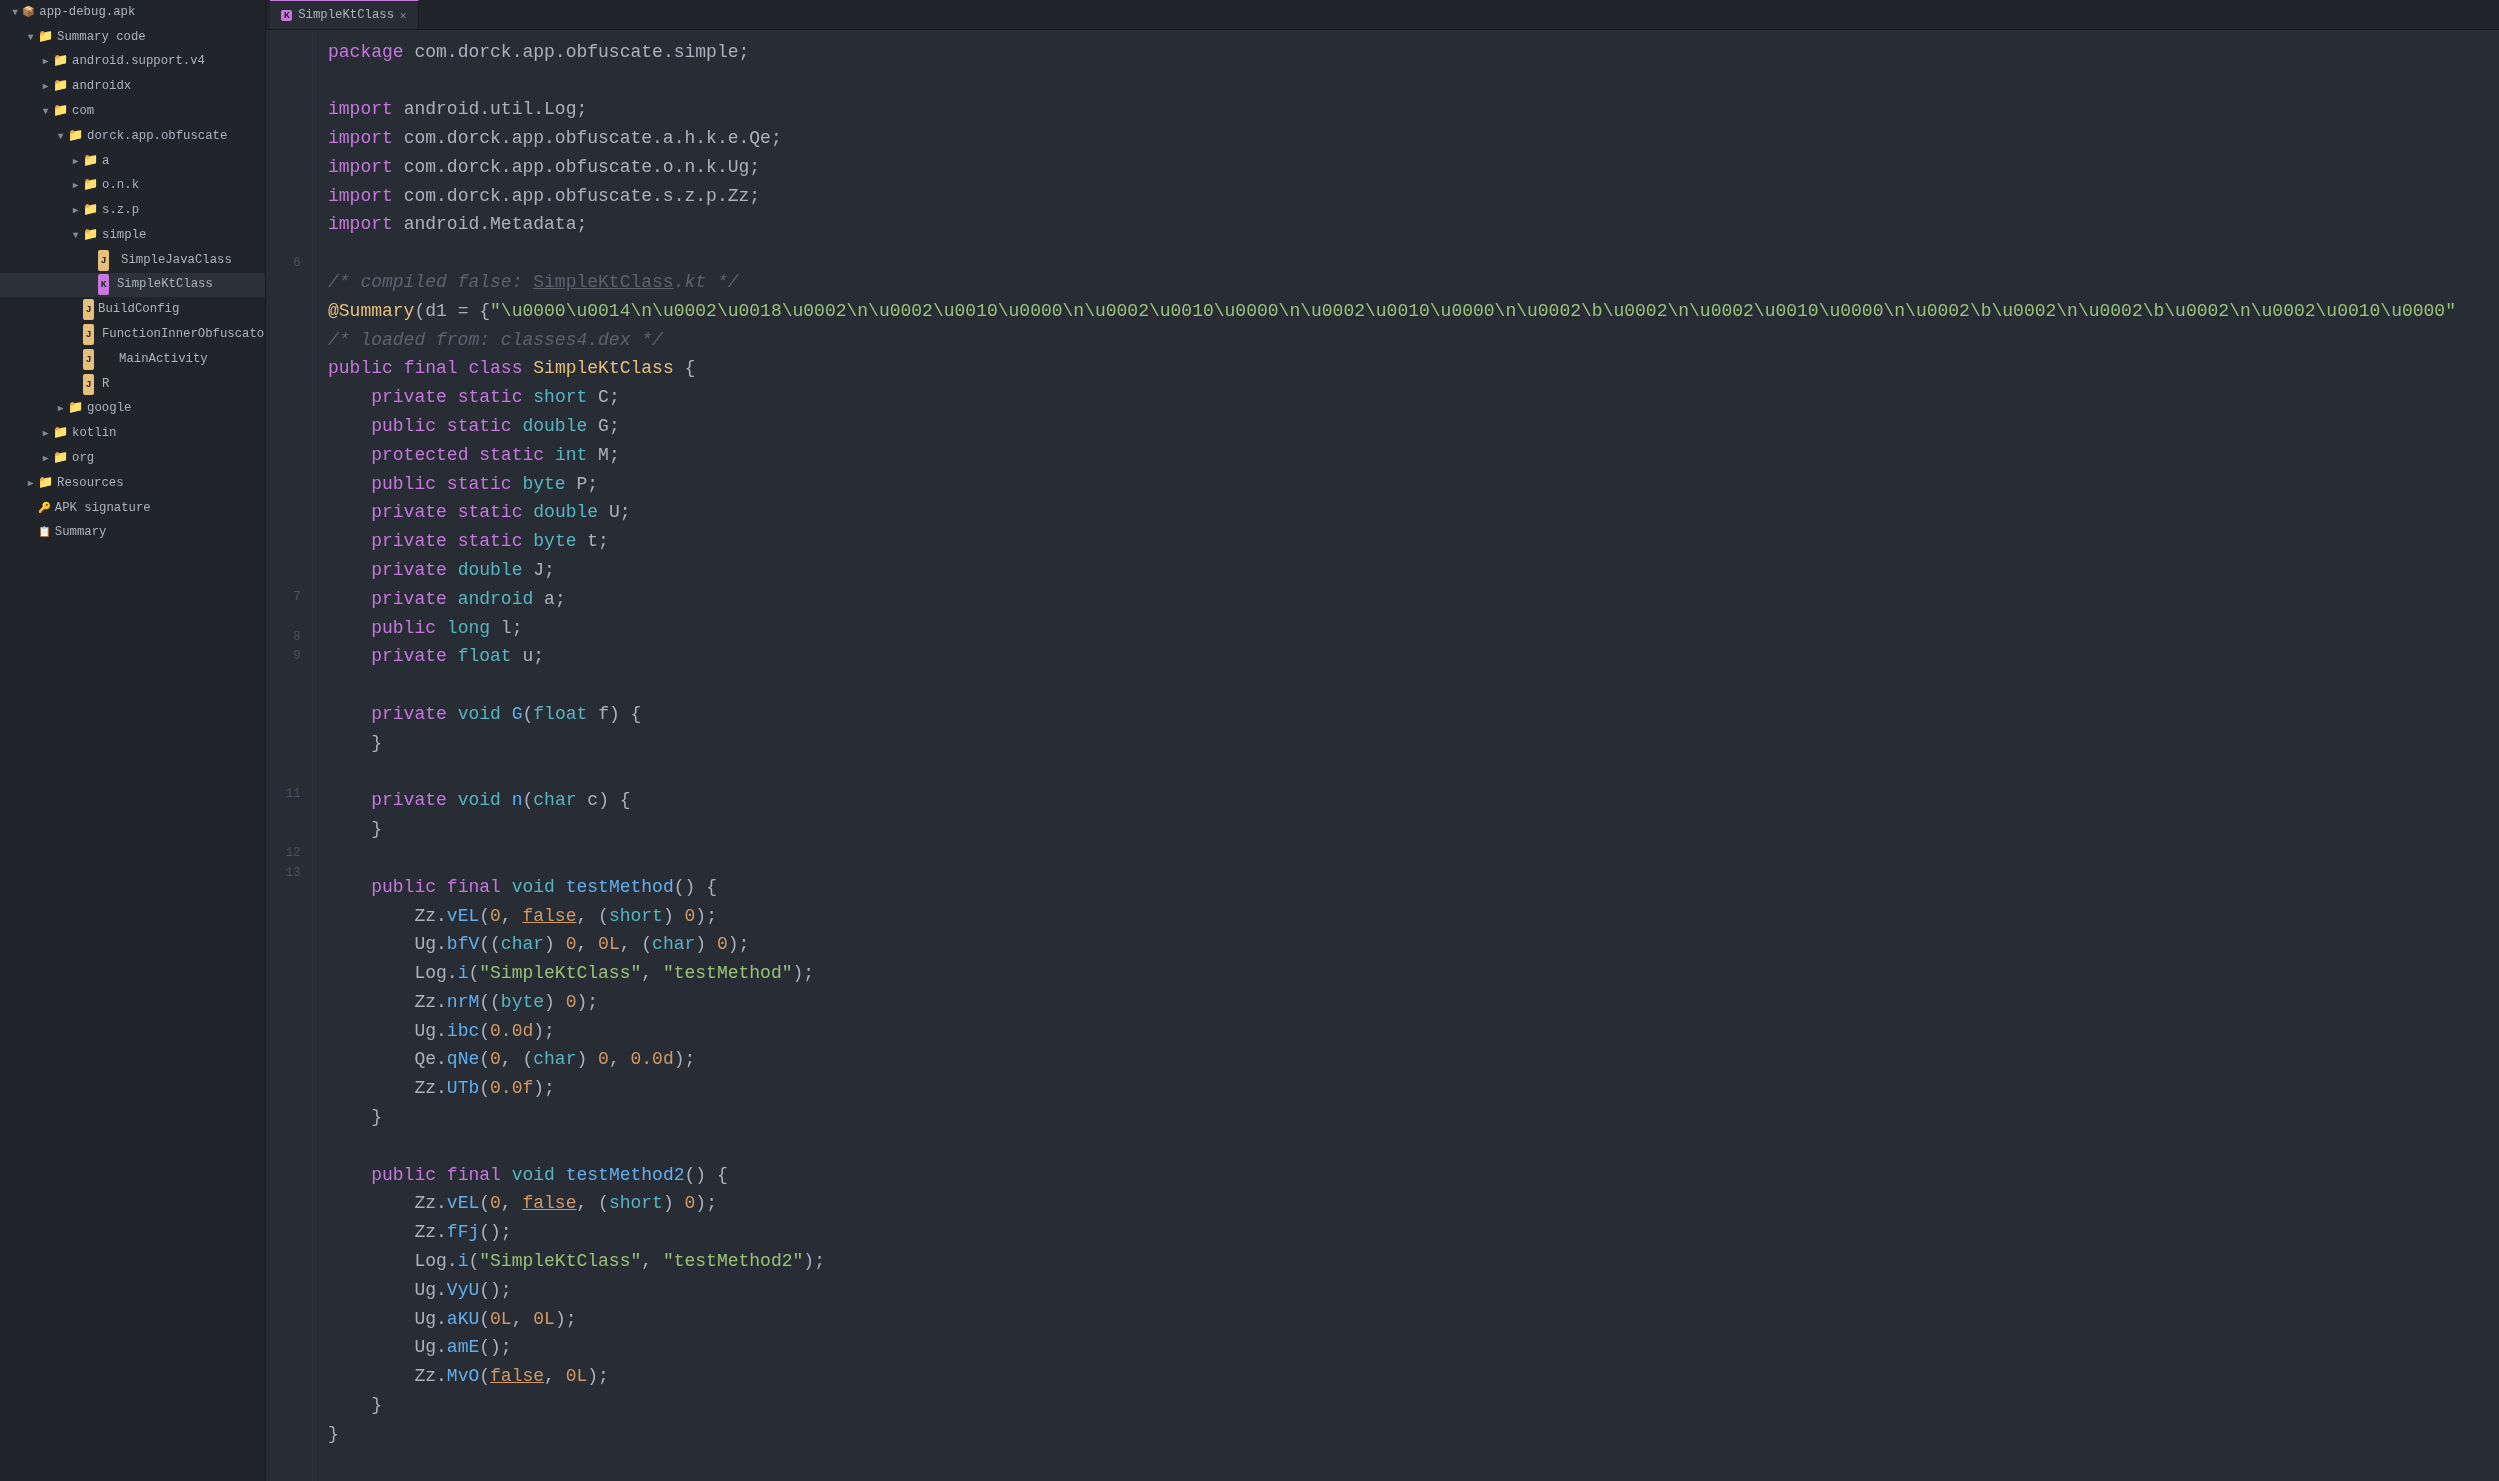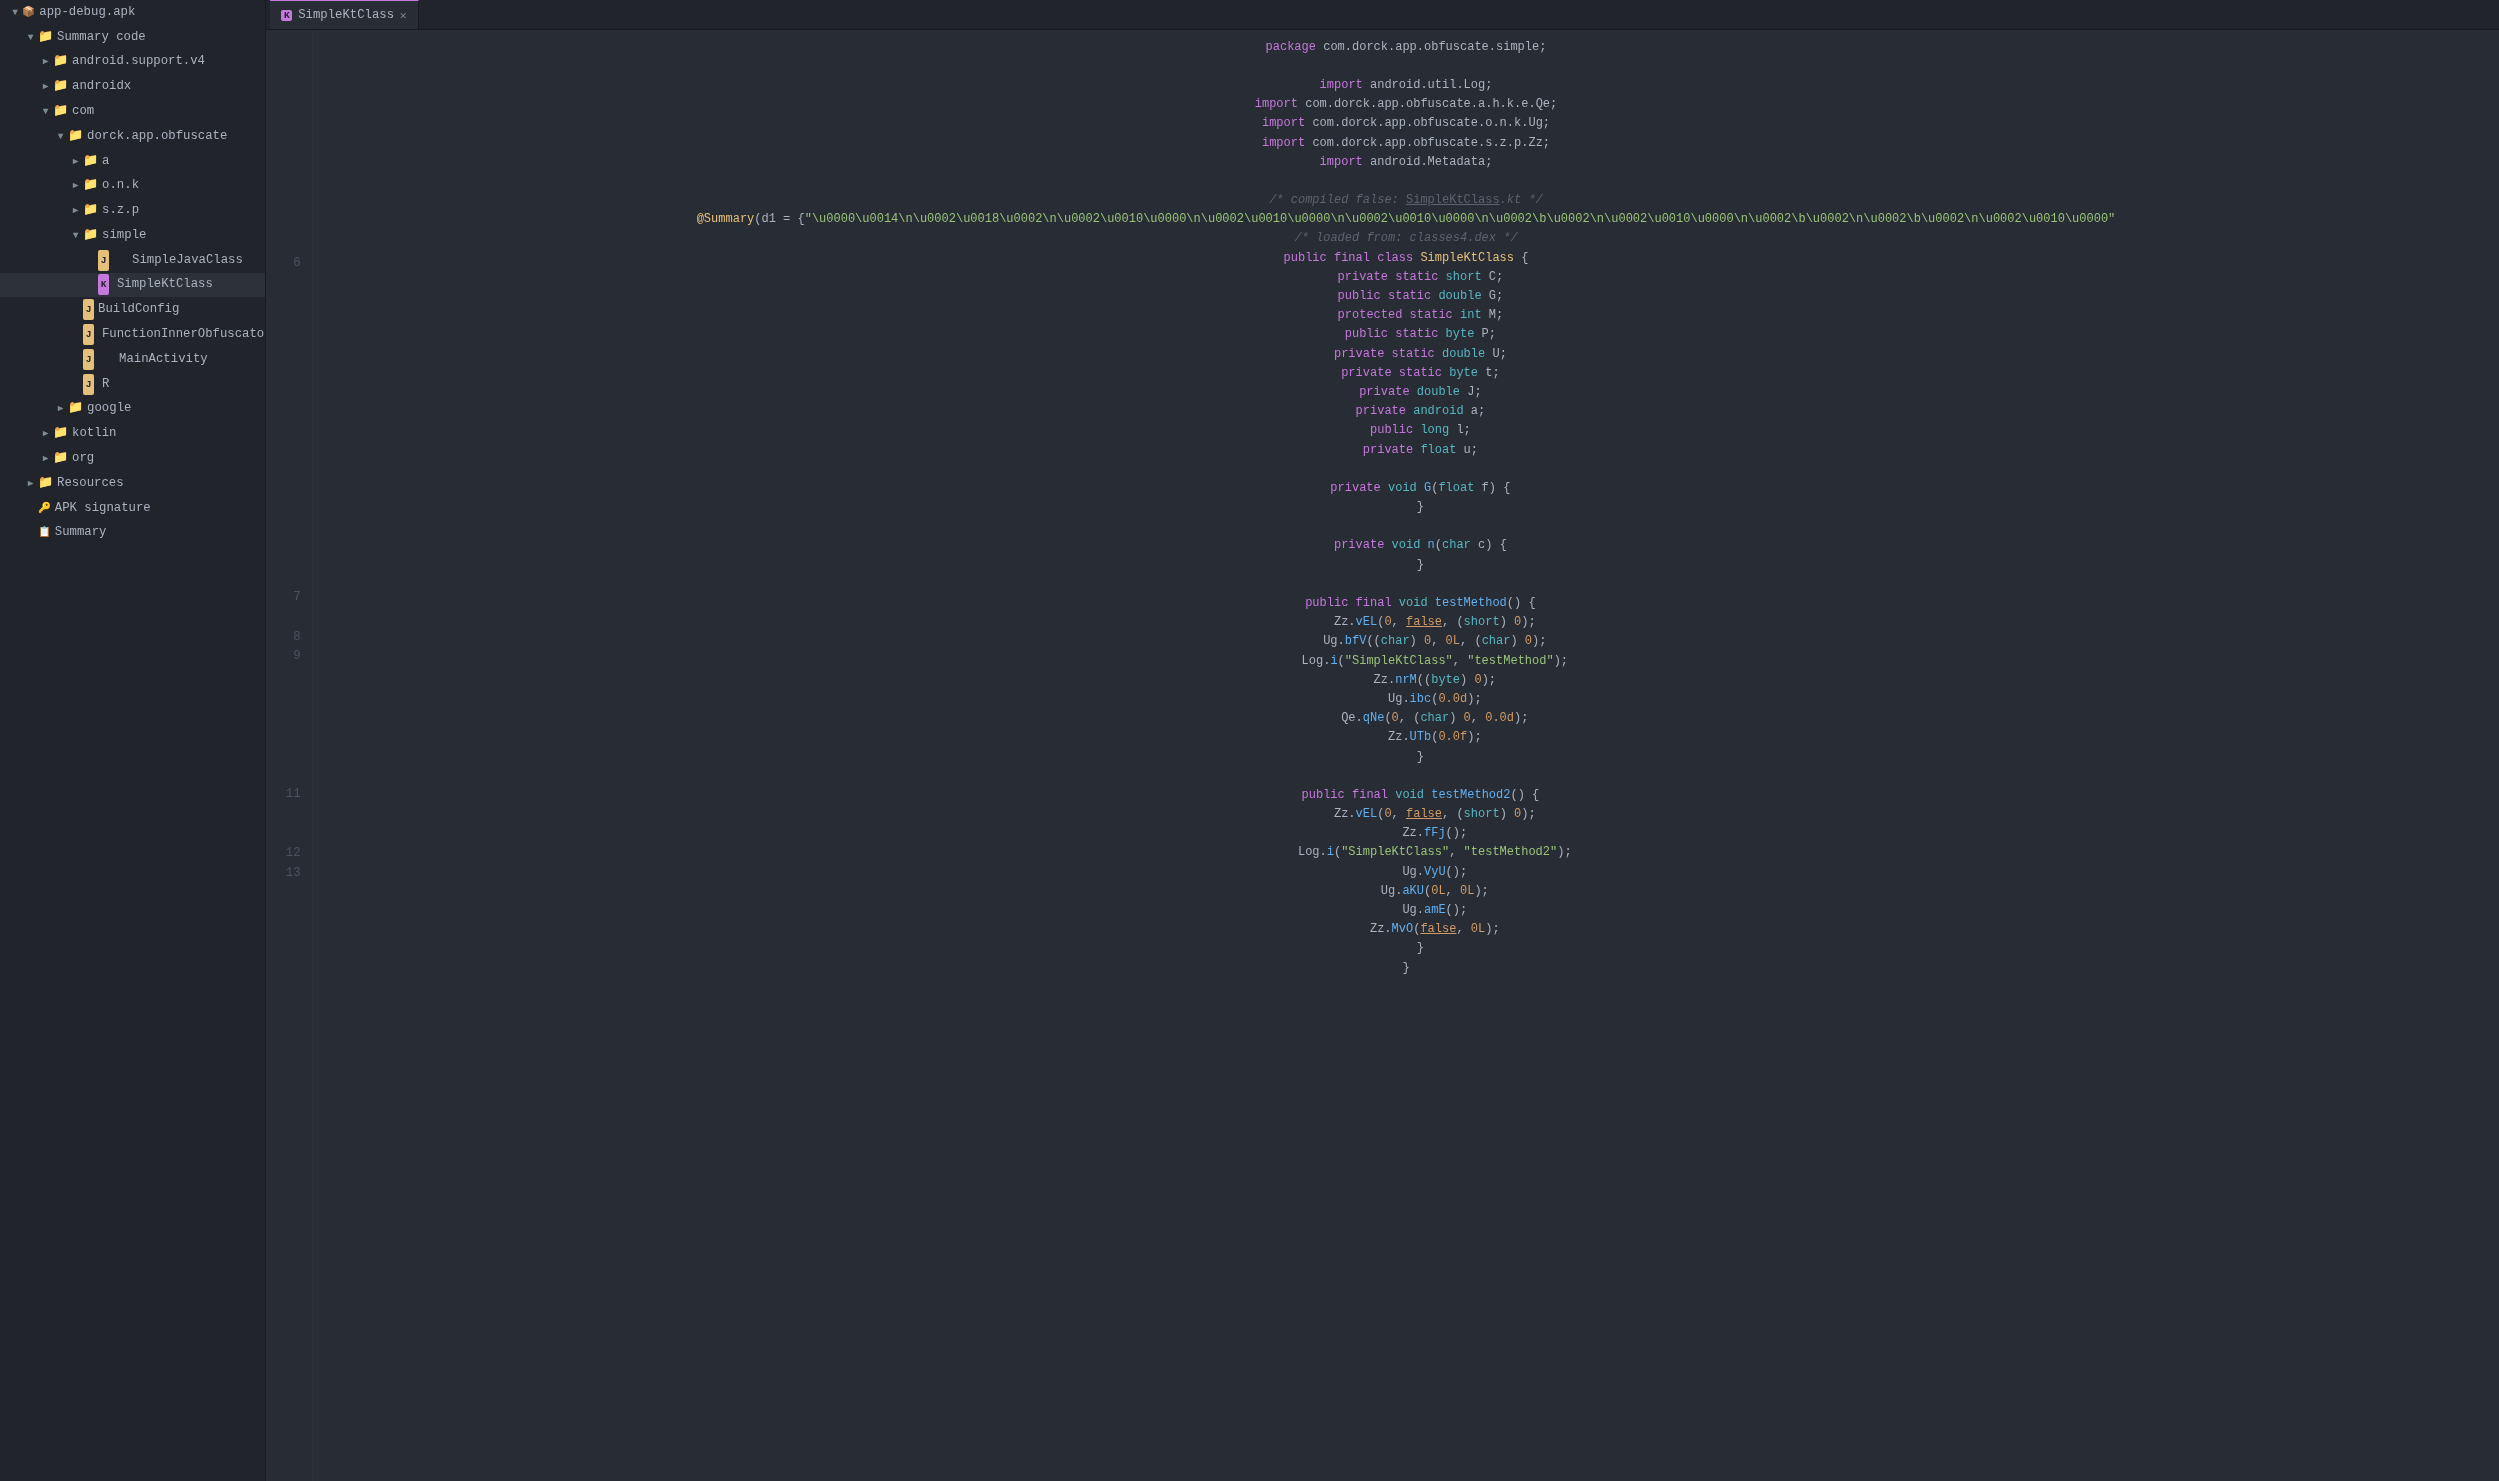--- a/index.html
+++ b/index.html
@@ -118,25 +118,24 @@
       font-size: 12.3px;
       line-height: 1.6;
       user-select: none;
       min-width: 47px;
       border-right: 0.9px solid #2c313a;
     }
 
     #code-content {
       flex: 1;
       padding: 7.6px 15px;
-      font-size: 12px;
+      font-size: 18px;
       line-height: 1.6;
       white-space: pre;
       overflow-x: auto;
-      text-align: center;
     }
 
     
     .kw { color: #c678dd; } 
     .kw-type { color: #56b6c2; } 
     .cls { color: #e5c07b; } 
     .fn { color: #61afef; } 
     .str { color: #98c379; } 
     .num { color: #d19a66; } 
     .cmt { color: #5c6370; font-style: italic; } 
@@ -205,21 +204,21 @@
 
   <div class="tree-item indent-5">
     <span class="arrow open"></span>
     <span class="folder-icon">📁</span>
     <span>simple</span>
   </div>
 
   <div class="tree-item indent-6">
     <span class="arrow leaf"></span>
     <span class="java-icon" style="background:#e5c07b;color:#21252b;padding:0 2.8px;border-radius:1.9px;font-size:9.5px;">J</span>
-    <span style="margin-left:19px;">SimpleJavaClass</span>
+    <span style="margin-left:8px;">SimpleJavaClass</span>
   </div>
 
   <div class="tree-item indent-6 selected">
     <span class="arrow leaf"></span>
     <span class="kt-icon" style="background:#c678dd;color:#21252b;padding:0 2.8px;border-radius:1.9px;font-size:9.5px;">K</span>
     <span style="margin-left:3.8px;">SimpleKtClass</span>
   </div>
 
   <div class="tree-item indent-5">
     <span class="arrow leaf"></span>

